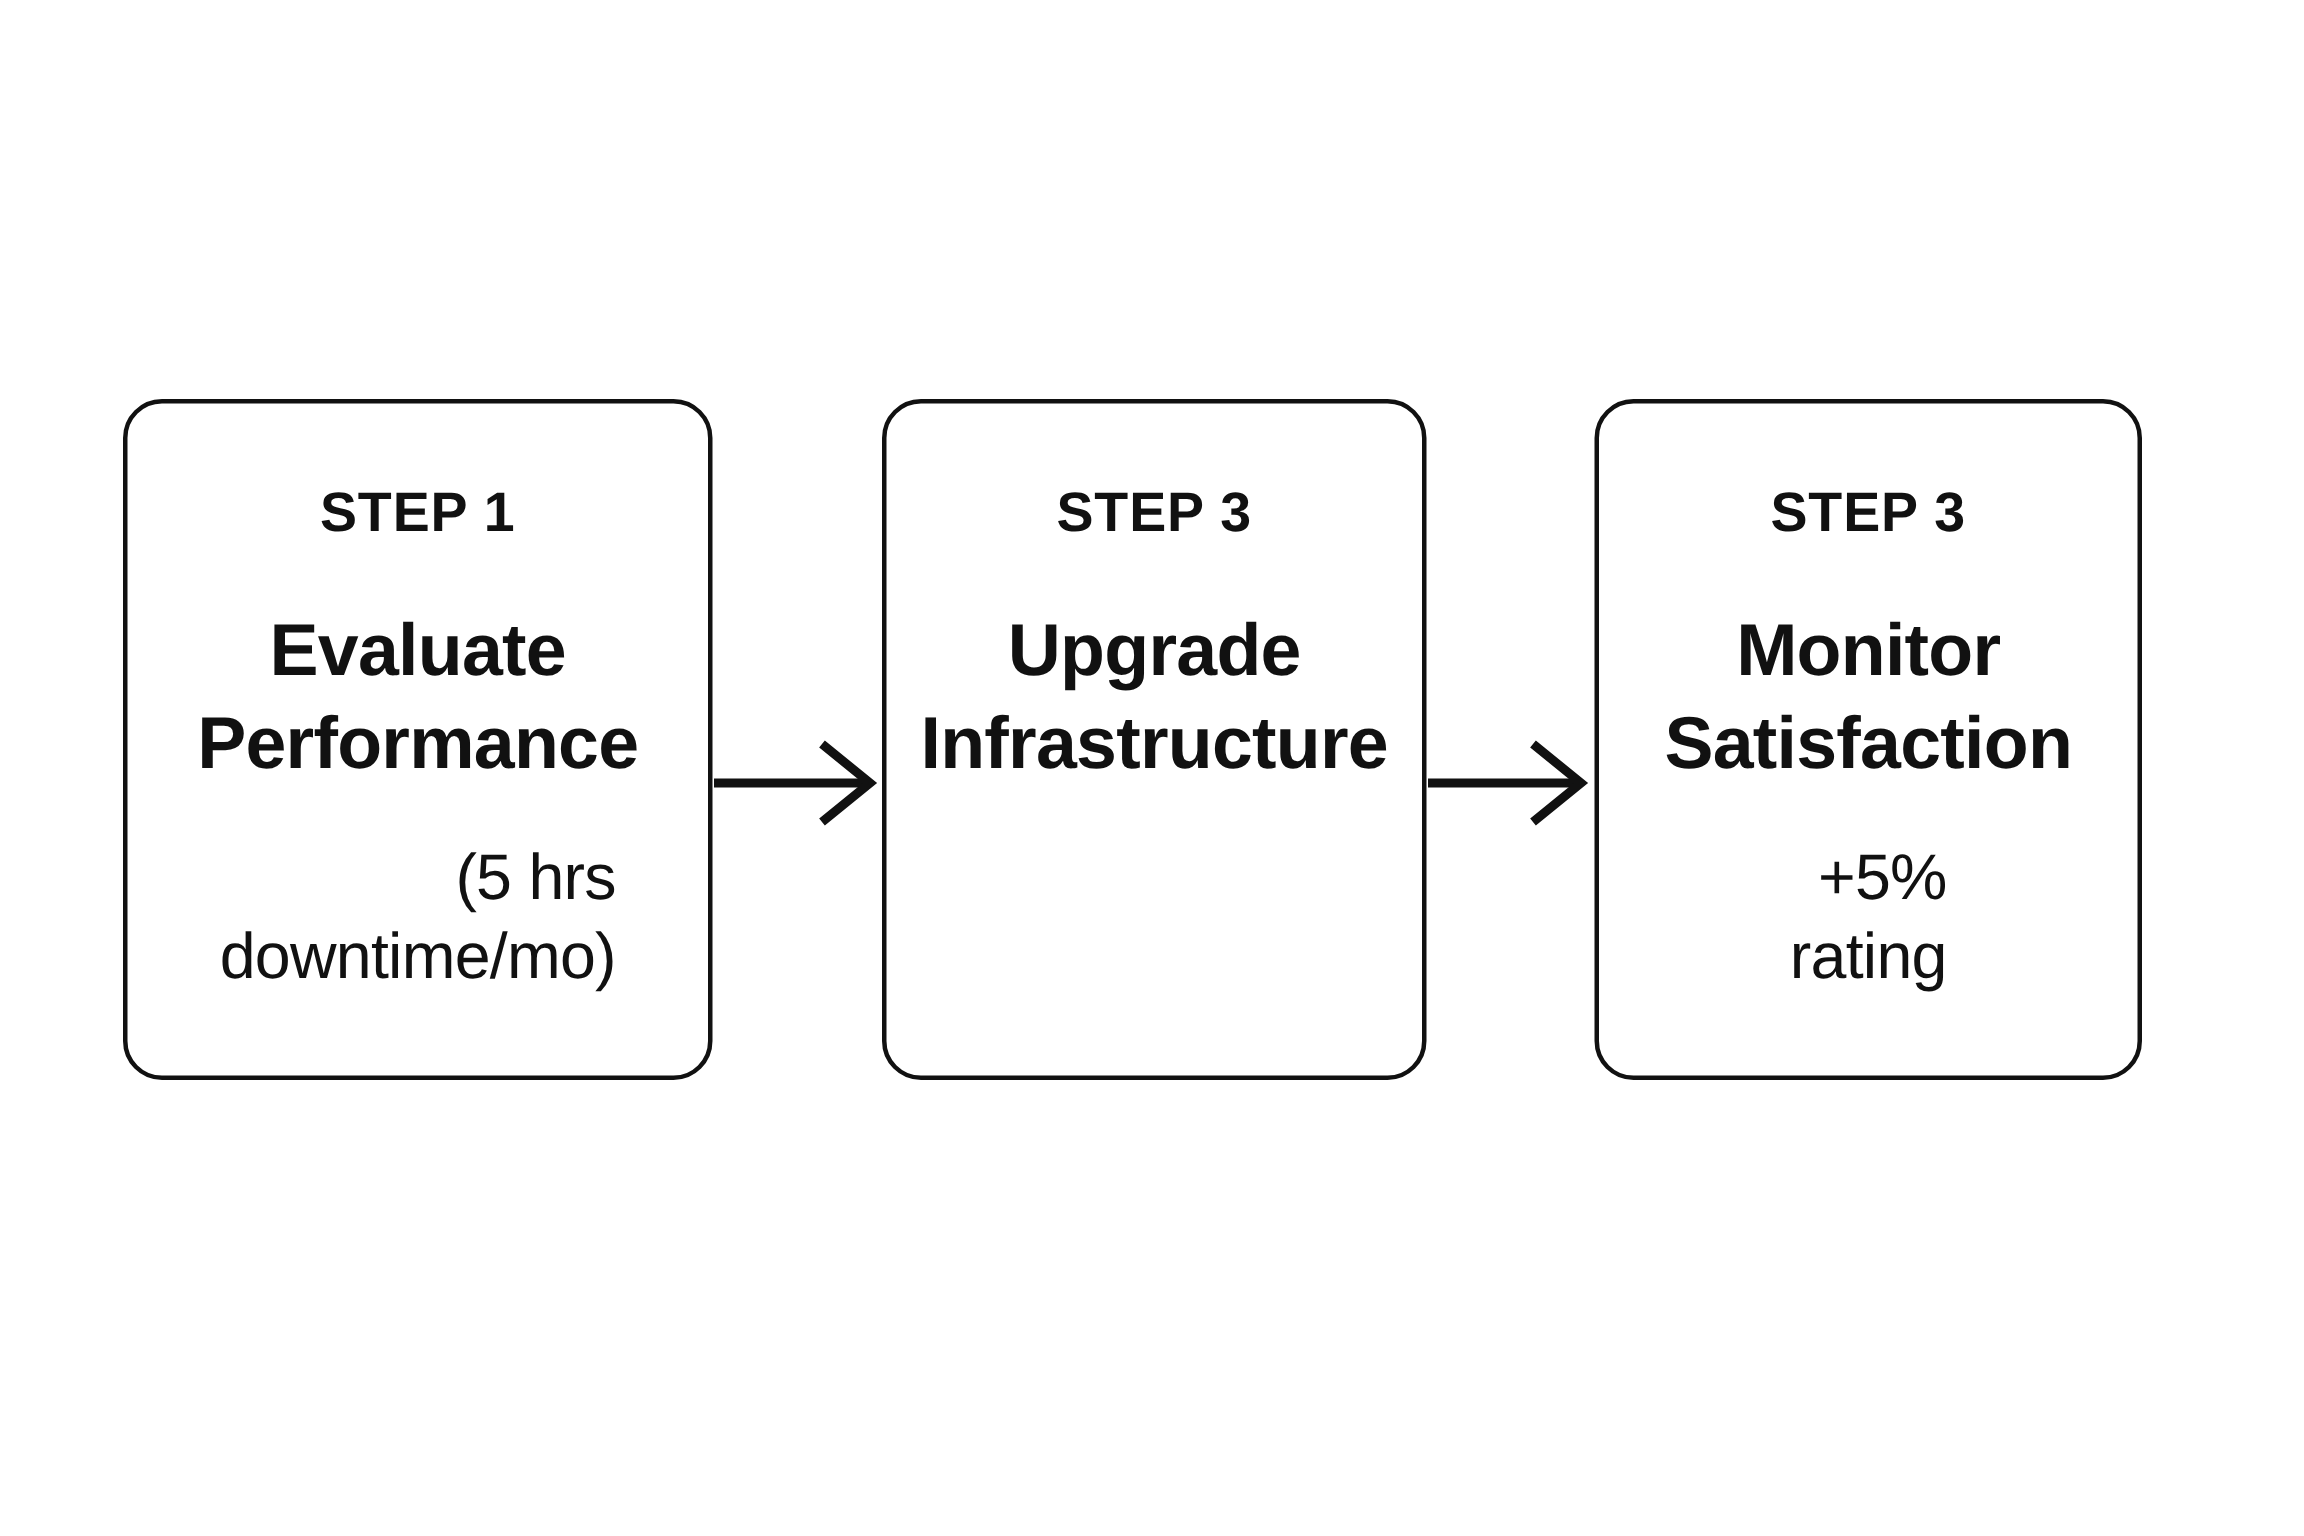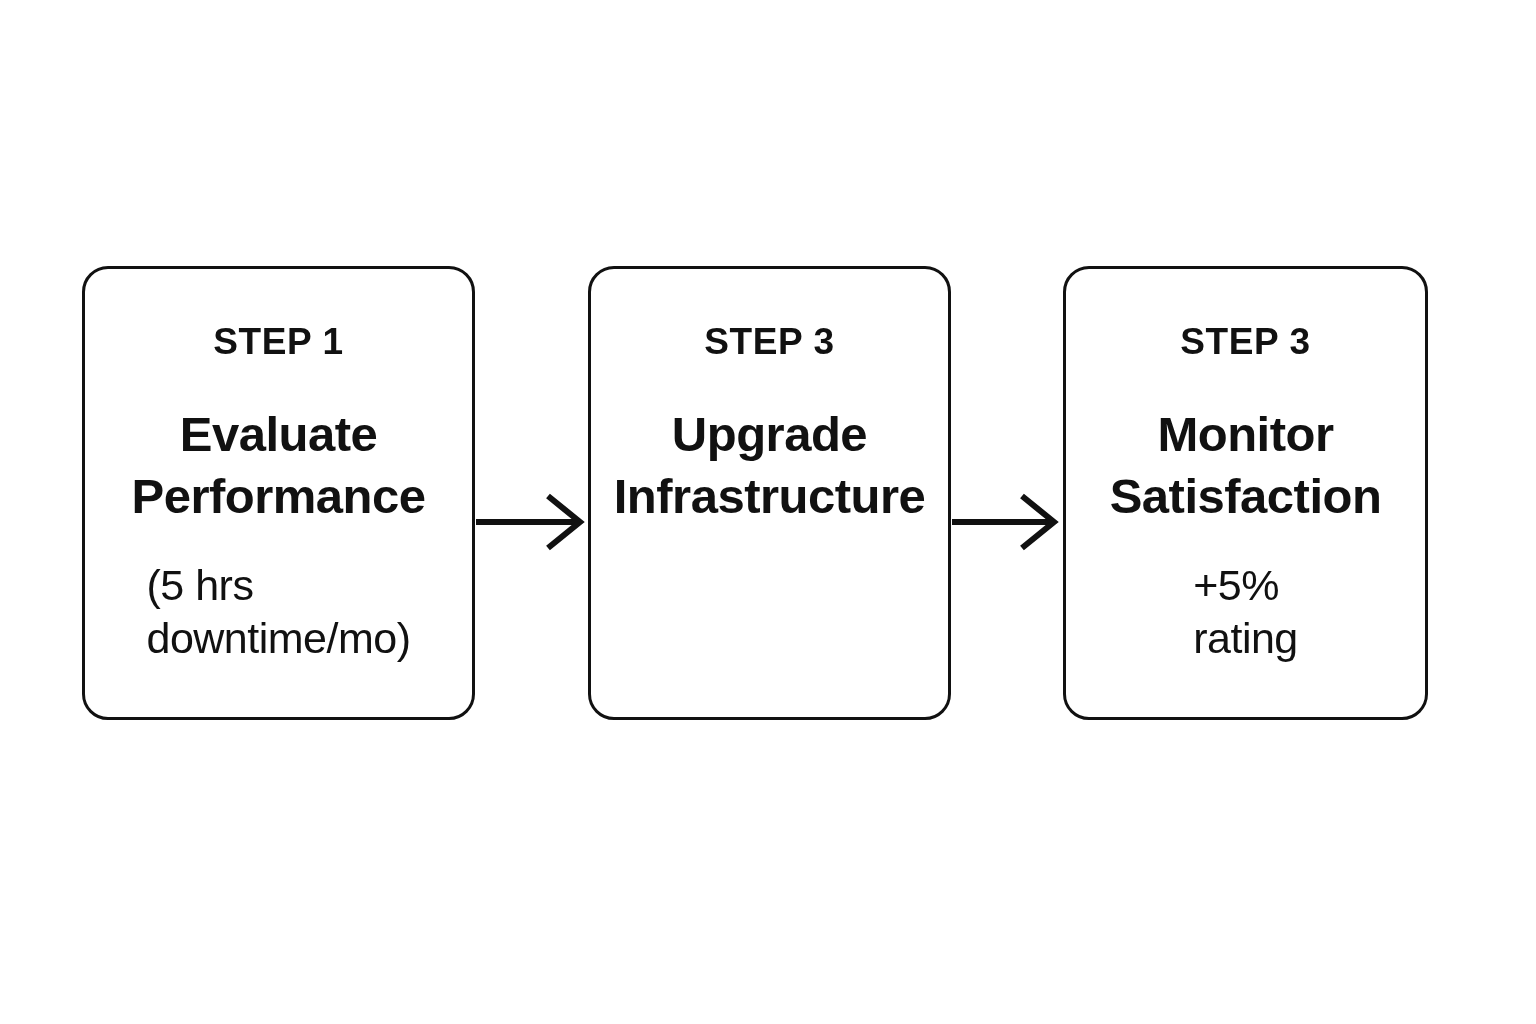--- a/index.html
+++ b/index.html
@@ -61,21 +61,21 @@
     text-align: center;
     letter-spacing: -0.5px;
     white-space: pre-line;
     padding: 0 6px;
   }
   .step-sub {
     margin-top: 32px;
     font-size: 43px;
     font-weight: normal;
     line-height: 1.22;
-    text-align: left;
+    text-align: right;
     white-space: pre-line;
     letter-spacing: -0.5px;
   }
 
   .arrow {
     position: absolute;
     top: 228px;
     height: 62px;
   }
   .arrow-1 { left: 474px; width: 116px; }

